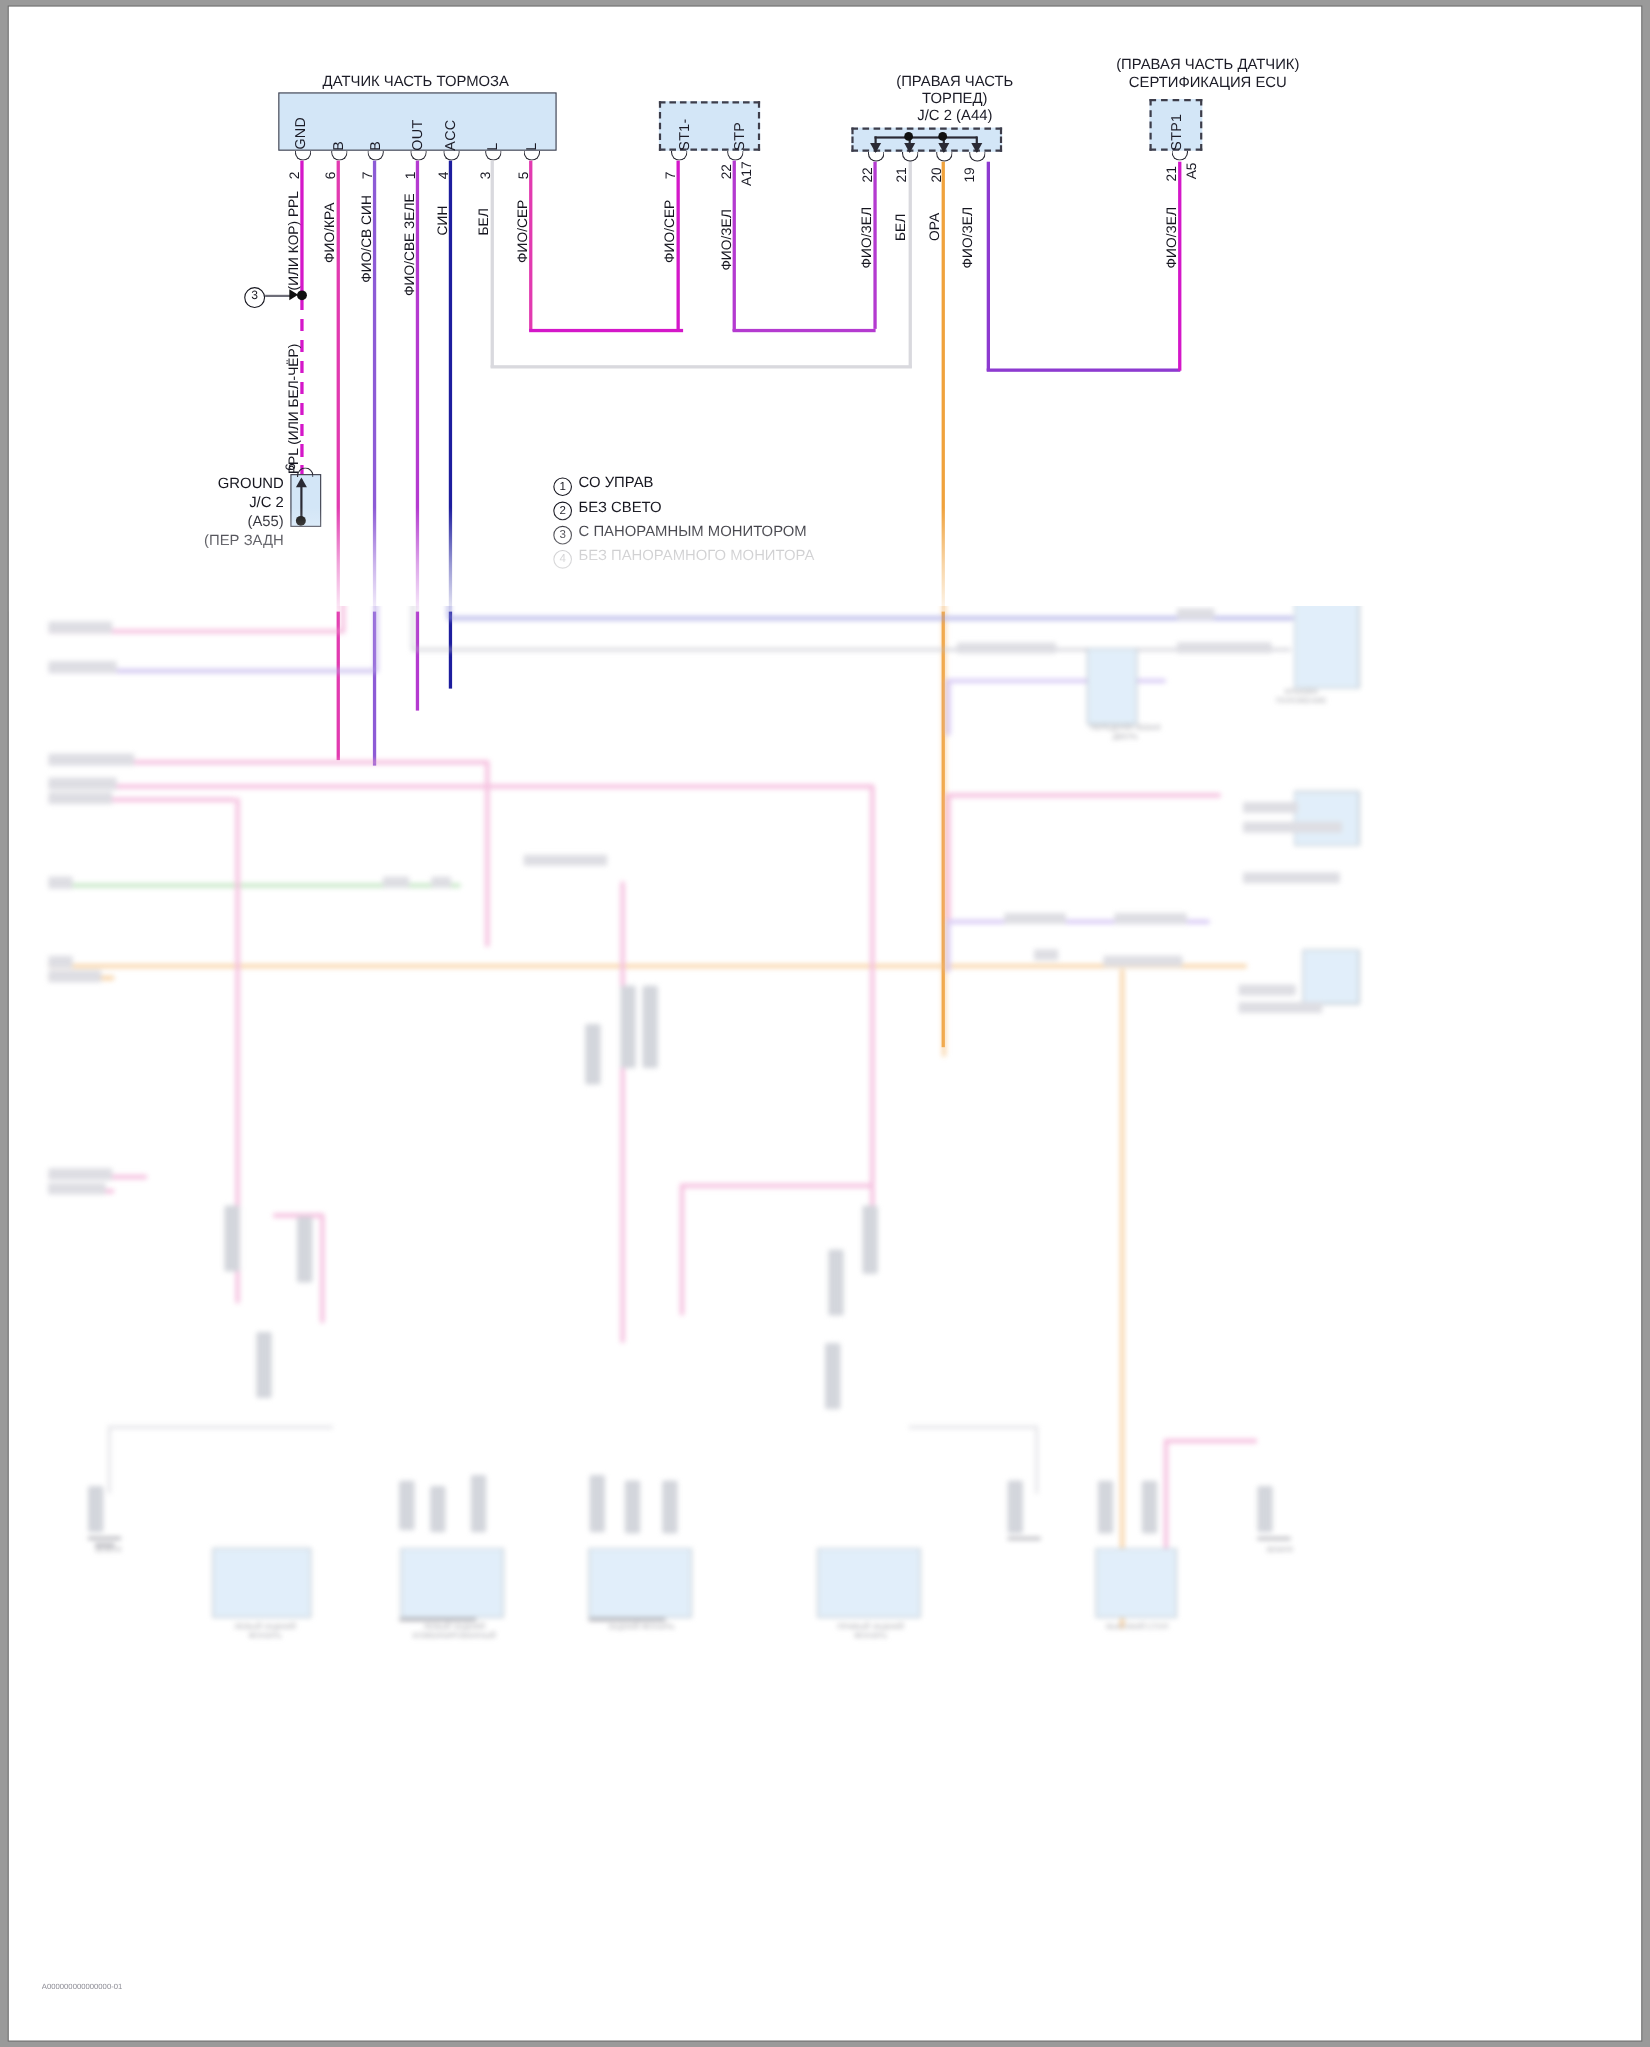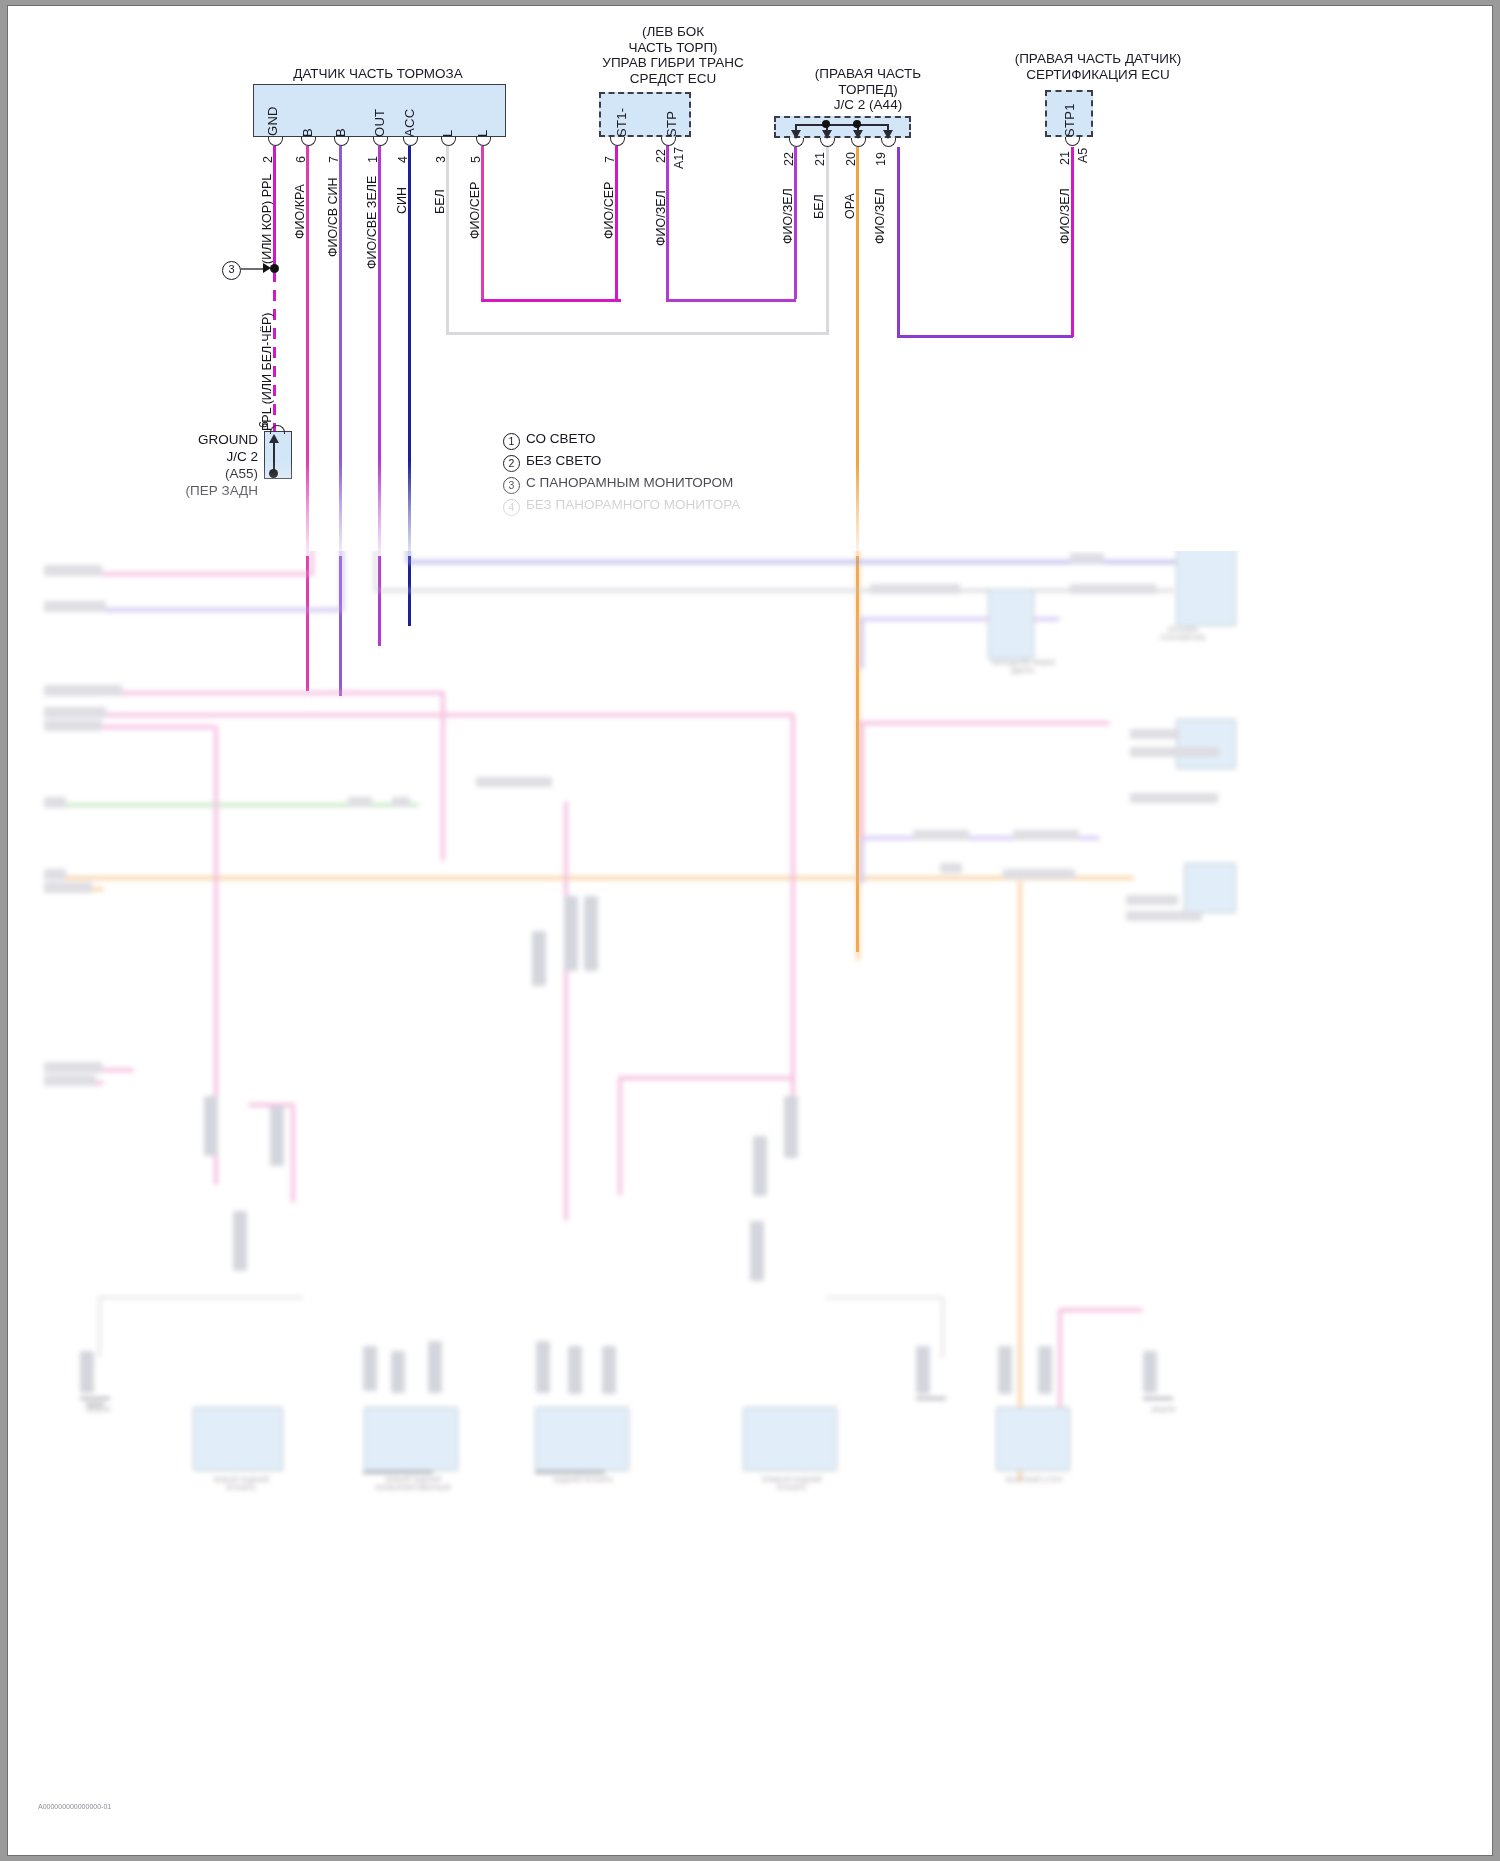--- a/index.html
+++ b/index.html
@@ -54,24 +54,20 @@
         background:linear-gradient(180deg,rgba(255,255,255,0) 0%,rgba(255,255,255,.55) 55%,rgba(255,255,255,.9) 100%);}
 </style>
 </head>
 <body>
 
 <div id="page">
   <div id="sheet">
 
     <div class="hdr" style="left:240px;top:60px;width:260px;">ДАТЧИК ЧАСТЬ ТОРМОЗА</div>
 
-    <div class="hdr" style="left:565px;top:18px;width:200px;">(ЛЕВ БОК
-ЧАСТЬ ТОРП)
-УПРАВ ГИБРИ ТРАНС
-СРЕДСТ ECU</div>
 
     <div class="hdr" style="left:755px;top:60px;width:210px;">(ПРАВАЯ ЧАСТЬ
 ТОРПЕД)
 J/C 2 (A44)</div>
 
     <div class="hdr" style="left:955px;top:45px;width:270px;">(ПРАВАЯ ЧАСТЬ ДАТЧИК)
 СЕРТИФИКАЦИЯ ECU</div>
 
     <div class="conn" style="left:245px;top:78px;width:253px;height:53px;"></div>
 
@@ -199,21 +195,21 @@
 (A55)
 (ПЕР ЗАДН</div>
     <div class="conn" style="left:256px;top:425px;width:28px;height:48px;"></div>
     <div class="cradle" style="left:262px;top:419px;transform:rotate(180deg);"></div>
     <div class="pinnum" style="left:249px;top:404px;height:18px;">6</div>
     <div class="bus" style="left:265px;top:430px;width:1.8px;height:36px;"></div>
     <div class="arrowup" style="left:261px;top:428px;"></div>
     <div class="dot" style="left:261px;top:463px;"></div>
 
     <div class="legend" style="left:495px;top:425px;">
-      <span class="circnum">1</span><span>СО СВЕТО</span>
+      <span class="circnum">1</span><span>СО УПРАВ</span>
     </div>
     <div class="legend" style="left:495px;top:447px;">
       <span class="circnum">2</span><span>БЕЗ СВЕТО</span>
     </div>
     <div class="legend" style="left:495px;top:469px;">
       <span class="circnum">3</span><span>С ПАНОРАМНЫМ МОНИТОРОМ</span>
     </div>
     <div class="legend" style="left:495px;top:491px;opacity:.35;">
       <span class="circnum">4</span><span>БЕЗ ПАНОРАМНОГО МОНИТОРА</span>
     </div>

